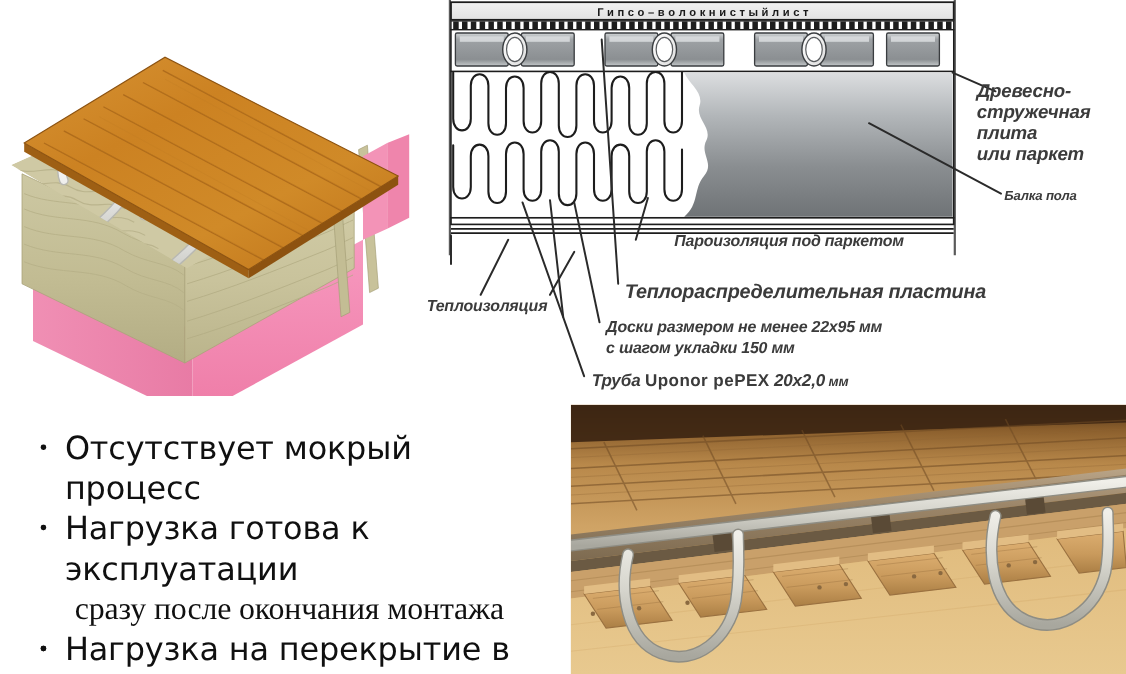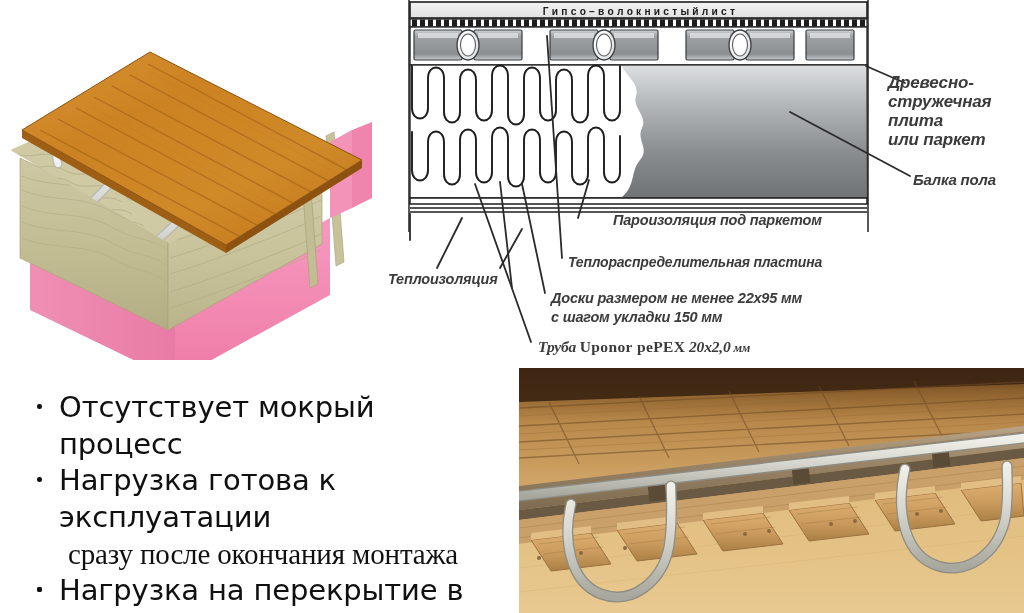--- a/index.html
+++ b/index.html
@@ -42,26 +42,26 @@
     position: absolute;
     font-family: "Liberation Sans", sans-serif;
     font-style: italic;
     font-weight: bold;
     color: #3b3b3b;
     line-height: 1.12;
     white-space: nowrap;
     letter-spacing: -0.2px;
   }
   .callout.c-dsp       { left: 888px; top: 73px;  font-size: 17px; white-space: normal; width: 132px; }
-  .callout.c-beam      { left: 913px; top: 172px; font-size: 15px; }
+  .callout.c-beam      { left: 913px; top: 172px; font-size: 12px; }
   .callout.c-vapor     { left: 613px; top: 212px; font-size: 14.5px; }
-  .callout.c-plate     { left: 568px; top: 255px; font-size: 14px; }
+  .callout.c-plate     { left: 568px; top: 255px; font-size: 18px; }
   .callout.c-insul     { left: 388px; top: 271px; font-size: 14.5px; }
   .callout.c-boards    { left: 551px; top: 289px; font-size: 14.5px; white-space: normal; width: 300px; line-height: 1.28; }
-  .callout.c-pipe      { left: 538px; top: 338px; font-size: 15.5px; font-family: Liberation Serif, serif; }
+  .callout.c-pipe      { left: 538px; top: 338px; font-size: 15.5px; }
   .callout .brandword {
     font-style: normal;
     font-weight: bold;
     letter-spacing: 0.4px;
   }
   .callout .smallmm { font-size: 12.5px; }
 
   
   #leader-lines {
     position: absolute;

